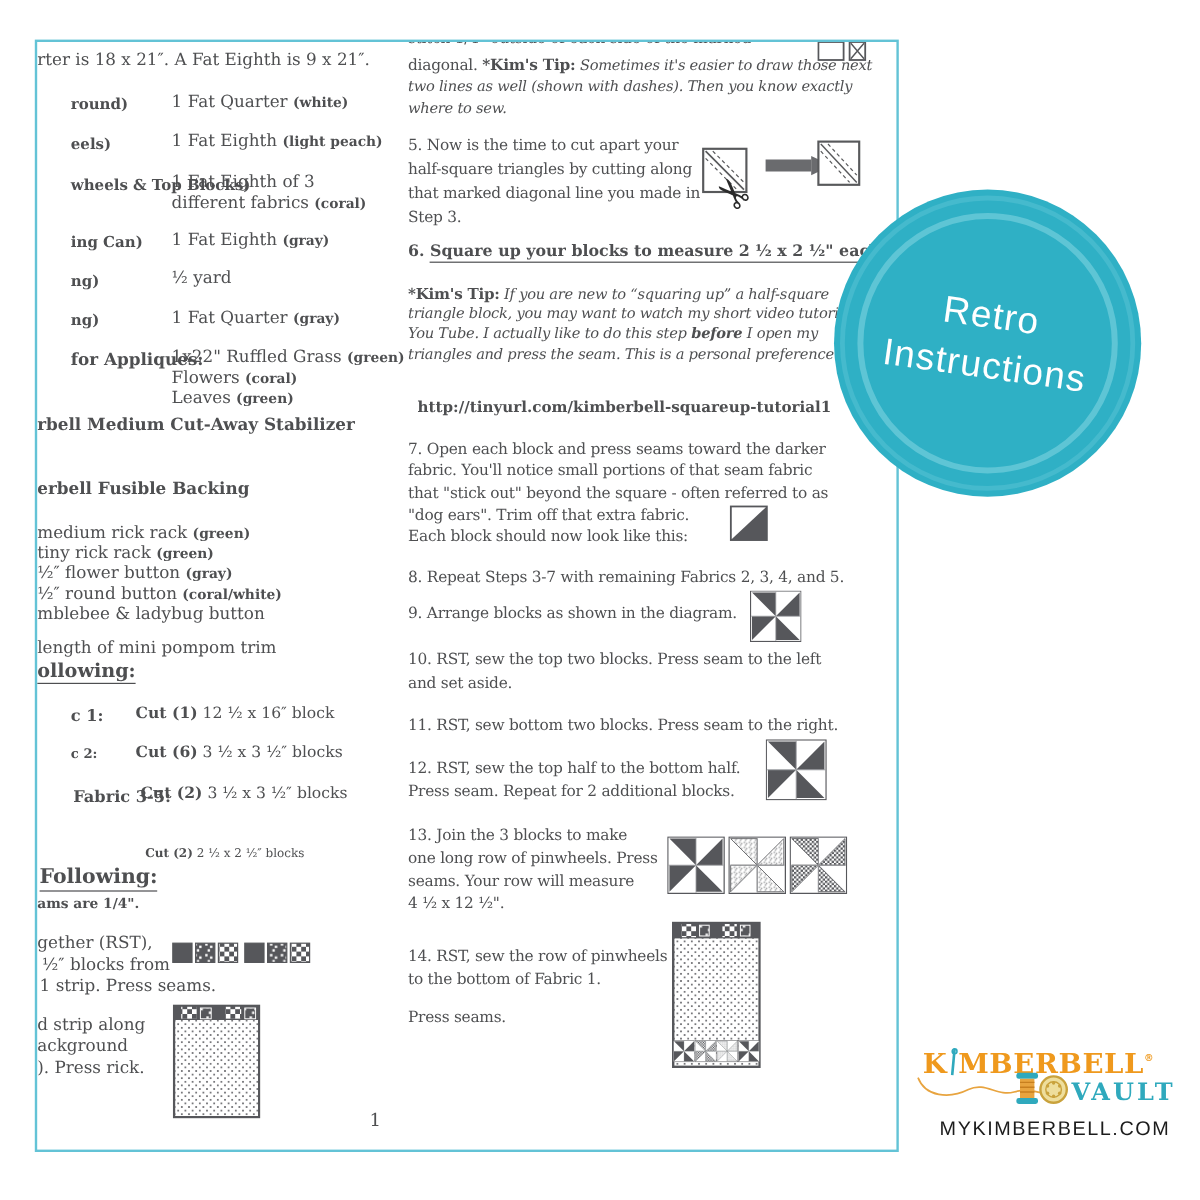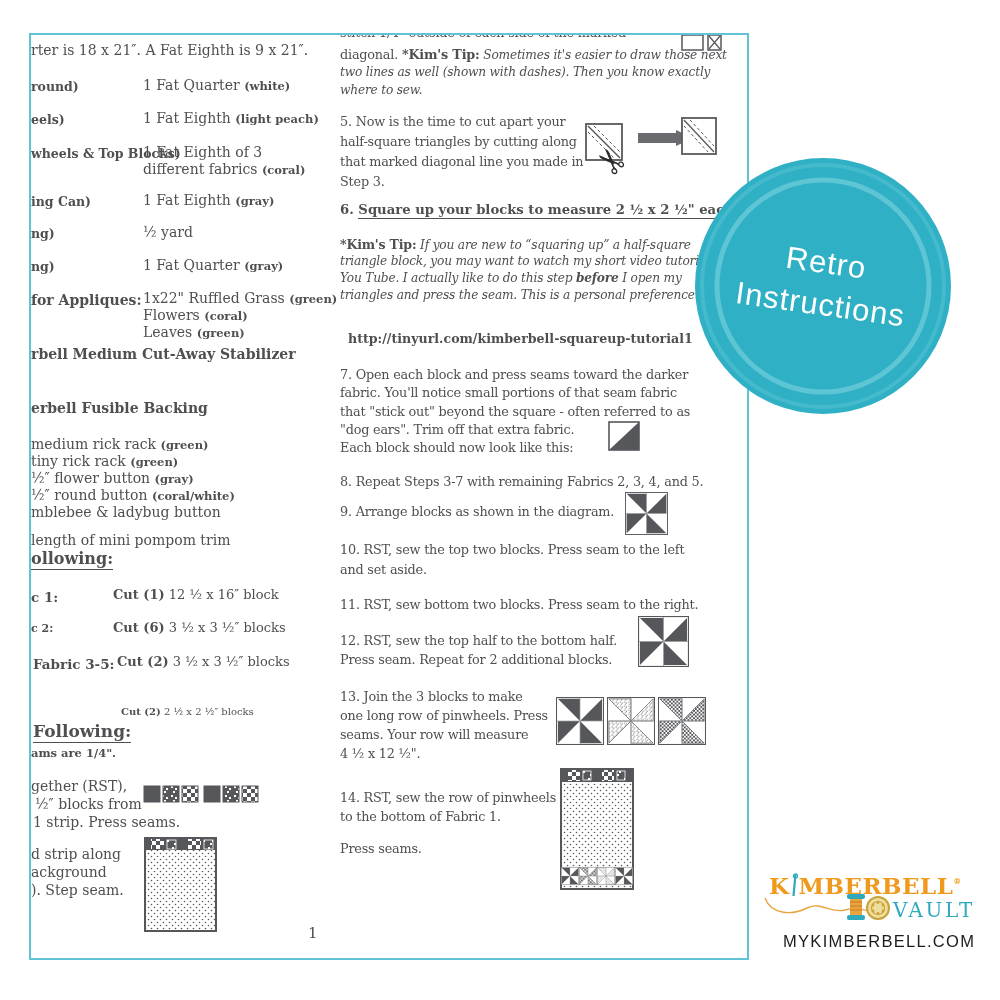--- a/index.html
+++ b/index.html
@@ -1,33 +1,33 @@
 <!DOCTYPE html>
 <html><head>
 <meta charset="utf-8">
 <style>
   html,body{margin:0;padding:0;background:#ffffff;}
   #canvas{position:relative;width:1000px;height:1000px;background:#ffffff;overflow:hidden;
           font-family:"DejaVu Serif", serif;color:#4e4f51;}
   .t{position:absolute;white-space:nowrap;line-height:1.05;}
   .val{font-size:14px;}
   .sm{font-size:11.5px;font-weight:bold;}
-  .lbl{font-size:12.5px;font-weight:bold;}
+  .lbl{font-size:12.5px;font-weight:bold;margin-left:28px;}
   .mid{font-size:12.8px;letter-spacing:-0.2px;}
   .b{font-weight:bold;}
   .i{font-style:italic;font-size:12.2px;letter-spacing:-0.2px;text-align:center;}
   .u{border-bottom:1.6px solid #4e4f51;padding-bottom:1px;}
   .h{font-size:16px;font-weight:bold;}
   #frame{position:absolute;left:29px;top:33px;width:720px;height:927px;
          border:2px solid #63c3d6;box-sizing:border-box;overflow:hidden;}
   #badge{position:absolute;left:665px;top:145px;z-index:6;}
   #logo{position:absolute;left:755px;top:858px;width:245px;height:110px;z-index:4;}
   .brand{position:absolute;left:14px;top:14px;font-size:23px;font-weight:600;color:#ef991d;letter-spacing:0.5px;}
   .brand .reg{font-size:8px;vertical-align:10px;}
-  .vault{position:absolute;left:138px;top:40px;font-size:20px;font-weight:normal;color:#2fa9bd;letter-spacing:2.5px;}
+  .vault{position:absolute;left:138px;top:40px;font-size:20px;font-weight:bold;color:#2fa9bd;letter-spacing:2.5px;}
   .site{position:absolute;left:28px;top:74px;font-family:"Liberation Sans",sans-serif;
         font-size:16.5px;font-weight:500;letter-spacing:1.3px;color:#1c1c1c;}
   svg{display:block;}
   .abs{position:absolute;}
 </style>
 </head>
 <body>
 
 <svg width="0" height="0" style="position:absolute" aria-hidden="true">
   <defs>
@@ -143,21 +143,21 @@
       <rect x="1" y="1" width="16" height="16" fill="#56575b" stroke="#56575b"></rect>
       <rect x="20" y="1" width="16" height="16" fill="url(#pat-speckD)" stroke="#56575b"></rect>
       <rect x="39" y="1" width="16" height="16" fill="url(#pat-check)" stroke="#56575b"></rect>
       <rect x="61" y="1" width="16" height="16" fill="#56575b" stroke="#56575b"></rect>
       <rect x="80" y="1" width="16" height="16" fill="url(#pat-speckD)" stroke="#56575b"></rect>
       <rect x="99" y="1" width="16" height="16" fill="url(#pat-check)" stroke="#56575b"></rect>
     </svg>
 
     <div class="t val" style="left:0;top:812px">d strip along</div>
     <div class="t val" style="left:0;top:830px">ackground</div>
-    <div class="t val" style="left:0;top:848px">). Step seam.</div>
+    <div class="t val" style="left:0;top:848px">). Press rick.</div>
 
     <svg class="abs" style="left:113px;top:802px" width="73" height="95" viewBox="0 0 73 95">
       <rect x="1" y="1" width="71" height="93" fill="url(#pat-dots)" stroke="#56575b" stroke-width="2"></rect>
       <rect x="1" y="1" width="71" height="12" fill="#56575b"></rect>
       <rect x="7" y="2" width="13" height="10" fill="url(#pat-check)"></rect>
       <rect x="23" y="3" width="9" height="9" fill="url(#pat-speckD)" stroke="#ffffff" stroke-width="0.8"></rect>
       <rect x="44" y="2" width="13" height="10" fill="url(#pat-check)"></rect>
       <rect x="60" y="3" width="9" height="9" fill="url(#pat-speckD)" stroke="#ffffff" stroke-width="0.8"></rect>
     </svg>
 

